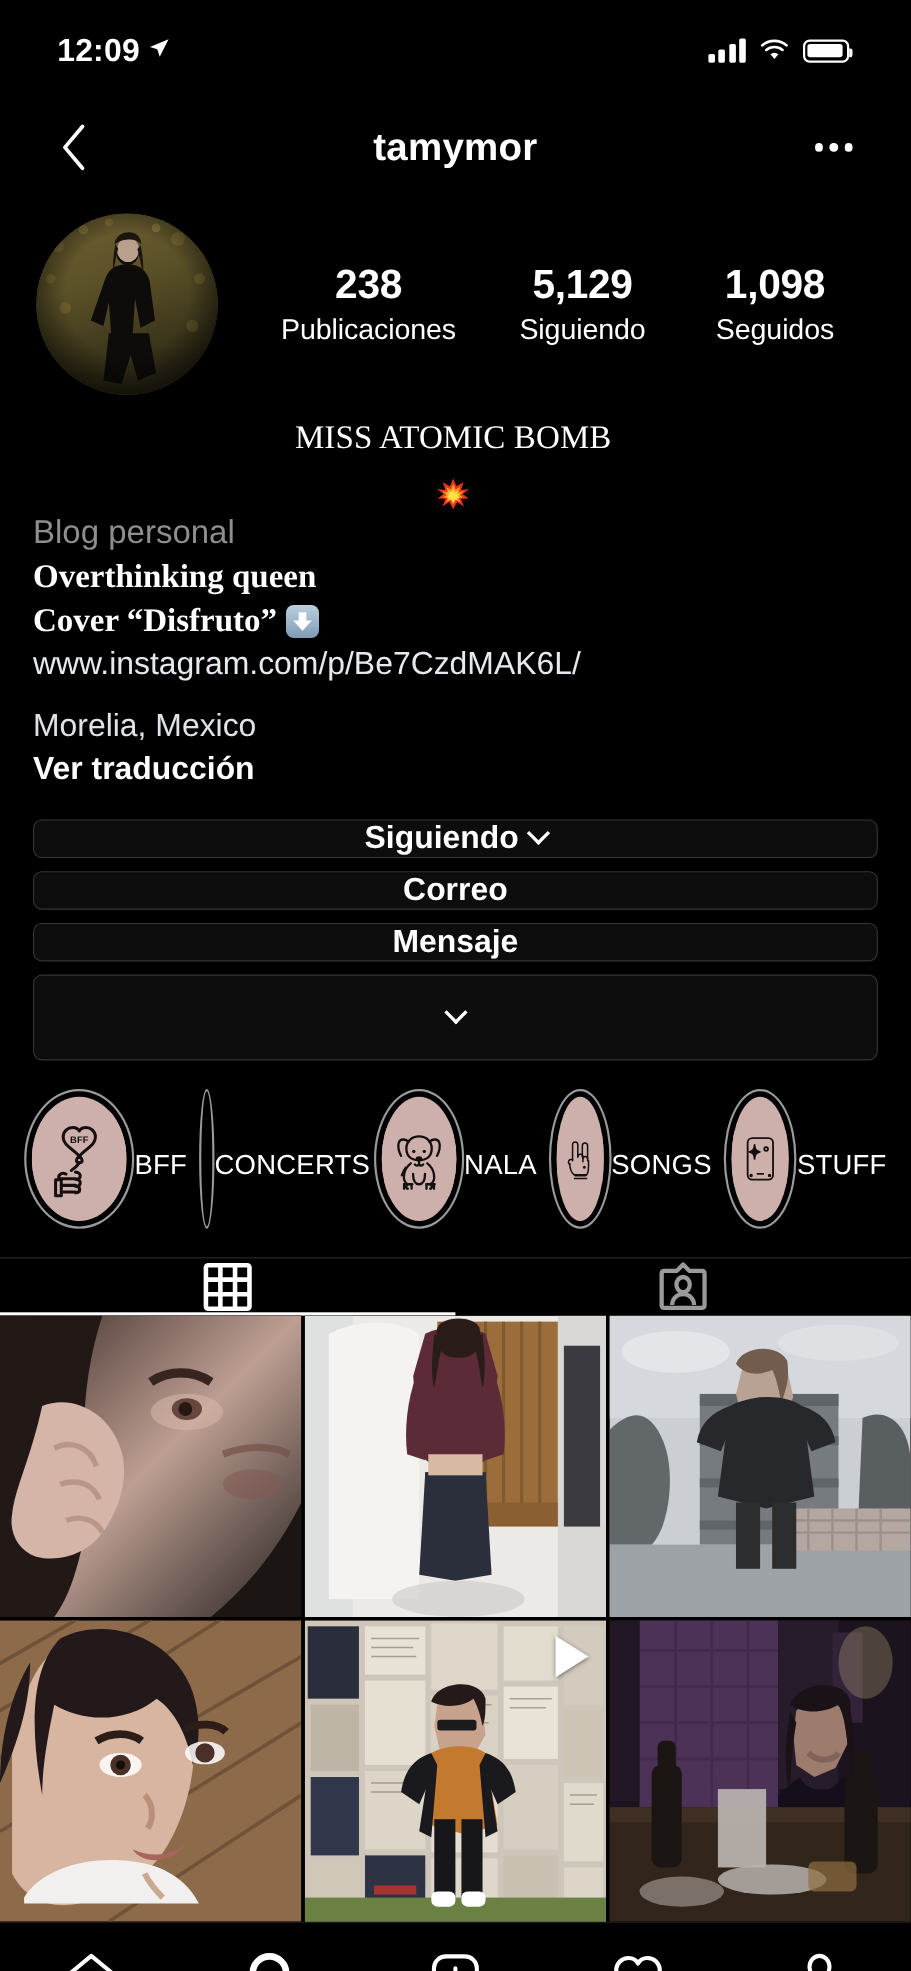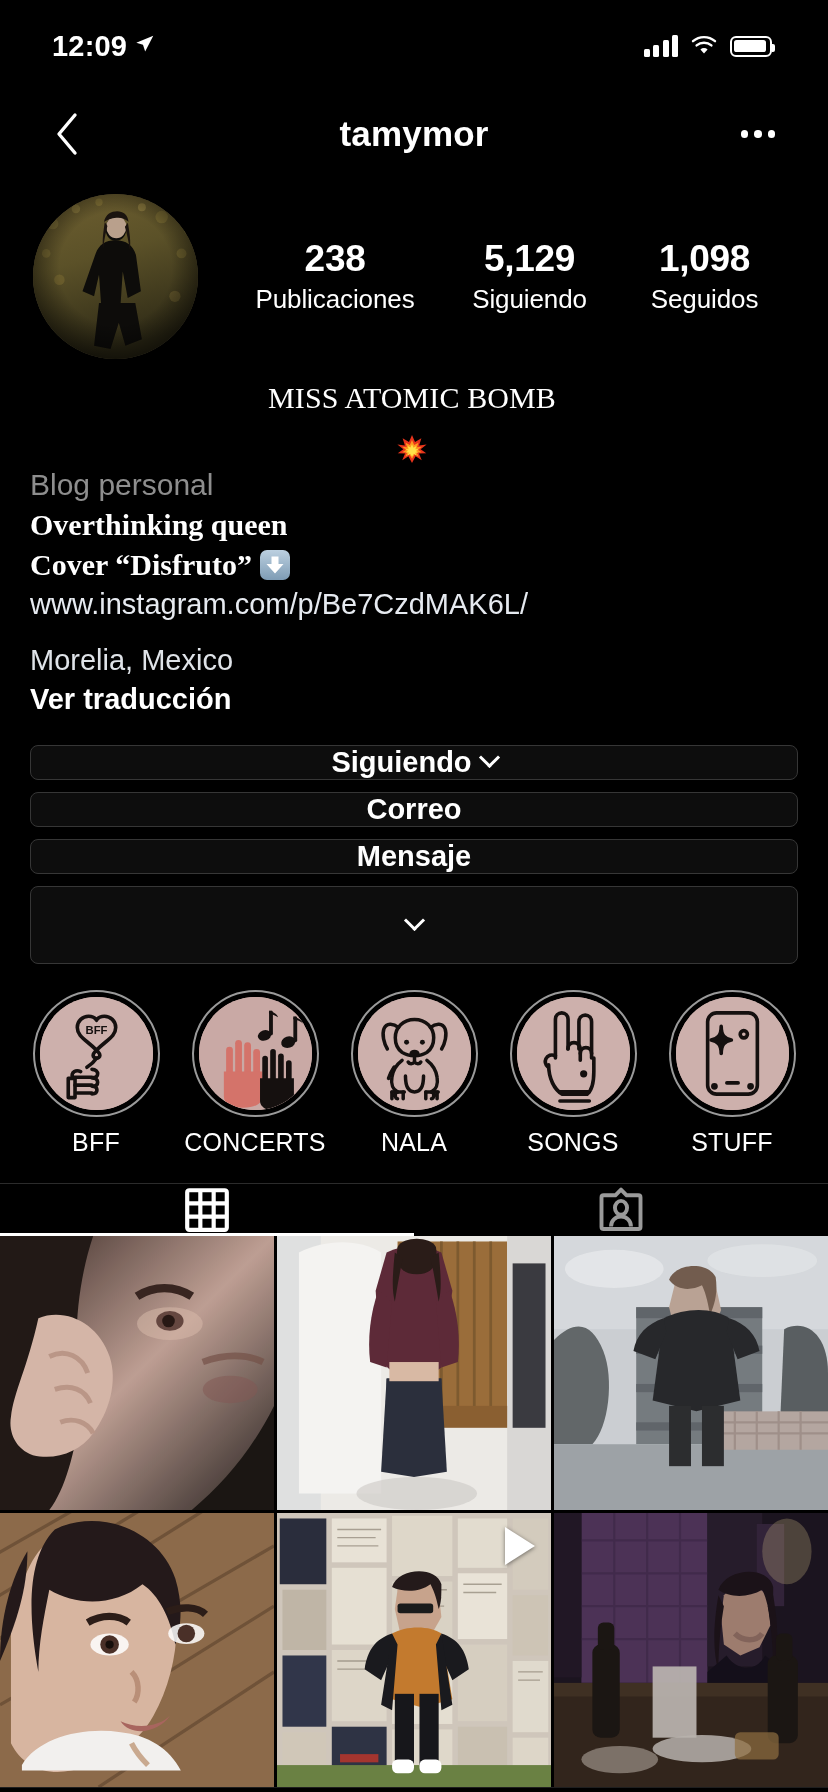--- a/index.html
+++ b/index.html
@@ -67,21 +67,21 @@
          font-size:29px; font-weight:600; color:#fff; }
   .btn-follow { flex:1.06; }
   .btn-msg { flex:1.06; }
   .btn-mail { flex:1.06; }
   .btn-caret { flex:0 0 78px; }
   .chev { display:inline-block; width:15px; height:15px; border-right:3px solid #fff;
           border-bottom:3px solid #fff; transform:rotate(45deg); position:relative; top:-5px;}
 
   
   .highlights { display:flex; padding:26px 22px 0 22px; gap:0; justify-content:space-between;}
-  .hl { width:148px; display:flex; flex-direction:column; align-items:center; }
+  .hl { width:148px; display:flex; align-items:center; }
   .hl-ring { width:127px; height:127px; border-radius:50%; border:2px solid #9a9a9a;
              padding:5px; }
   .hl-img { width:100%; height:100%; border-radius:50%; background:#cdb0ac;
             display:flex; align-items:center; justify-content:center; overflow:hidden; }
   .hl-img svg { width:100%; height:100%; display:block; }
   .hl-lbl { font-size:25px; margin-top:11px; color:#fff; letter-spacing:.2px; white-space:nowrap;}
 
   
   .tabs { margin-top:26px; border-top:1px solid #2b2b2b; display:flex; height:86px; }
   .tab { flex:1; display:flex; align-items:center; justify-content:center; position:relative; }

